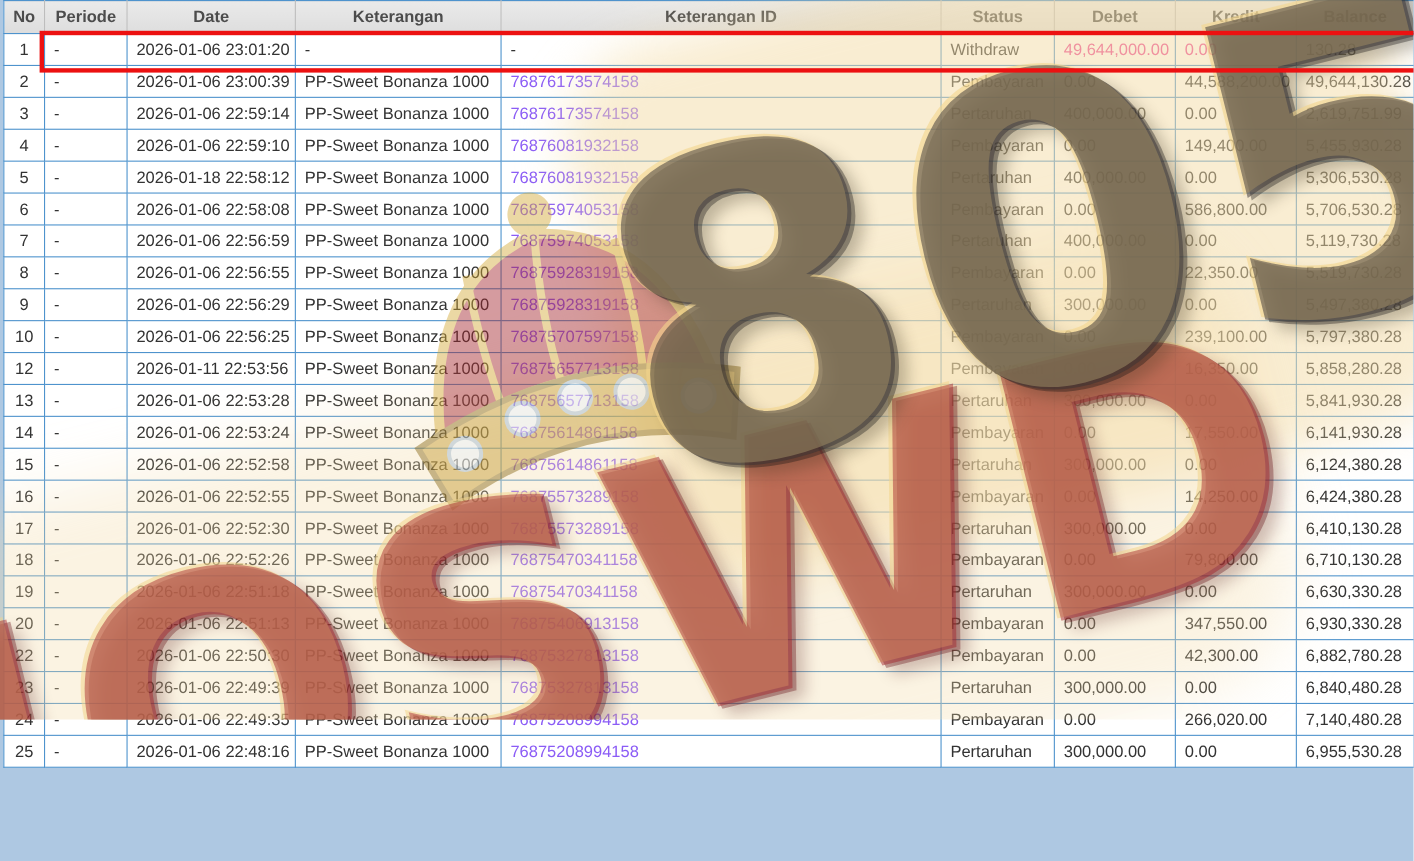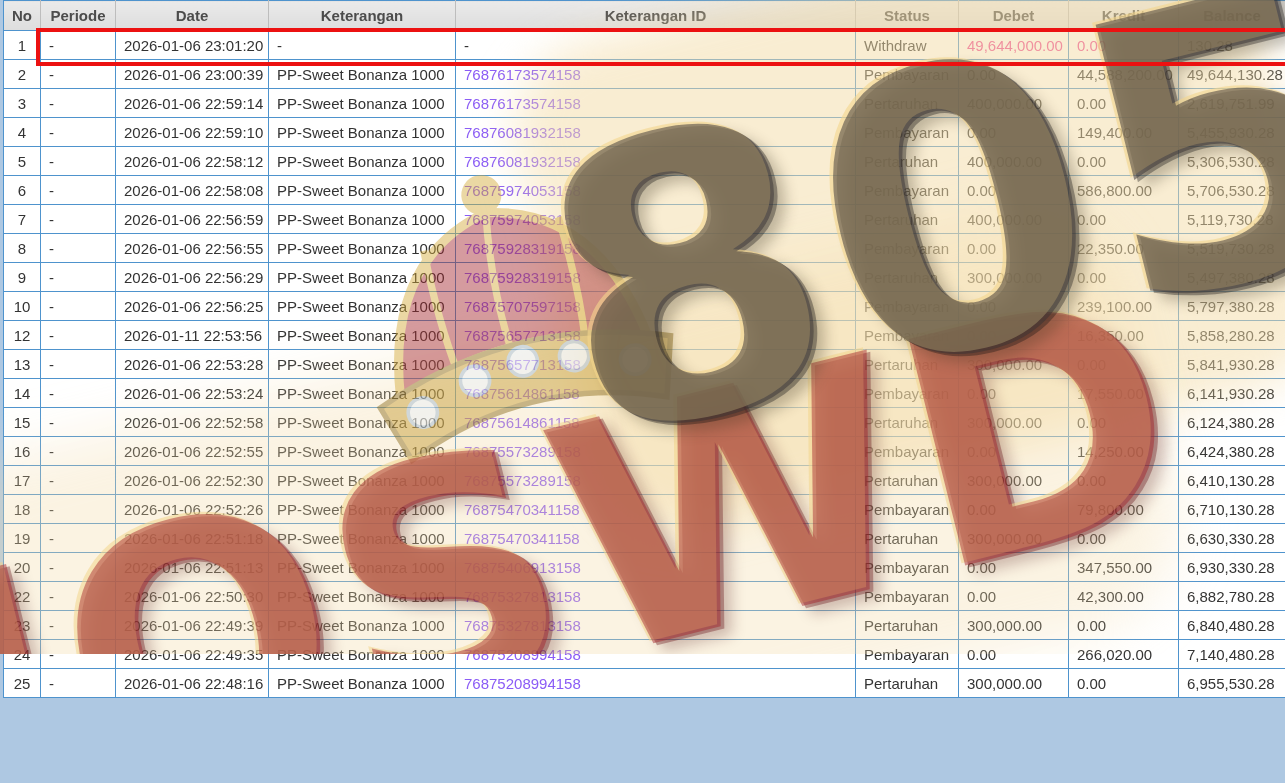--- a/index.html
+++ b/index.html
@@ -175,21 +175,21 @@
         <a class="id-link">76876081932158</a>
       </td>
       <td class="c-status">Pembayaran</td>
       <td class="c-debet">0.00</td>
       <td class="c-kredit">149,400.00</td>
       <td class="c-balance">5,455,930.28</td>
     </tr>
         <tr>
       <td class="c-no">5</td>
       <td class="c-periode">-</td>
-      <td class="c-date">2026-01-06 22:58:12</td>
+      <td class="c-date">2026-01-18 22:58:12</td>
       <td class="c-keterangan">PP-Sweet Bonanza 1000</td>
       <td class="c-id">
         <a class="id-link">76876081932158</a>
       </td>
       <td class="c-status">Pertaruhan</td>
       <td class="c-debet">400,000.00</td>
       <td class="c-kredit">0.00</td>
       <td class="c-balance">5,306,530.28</td>
     </tr>
         <tr>

